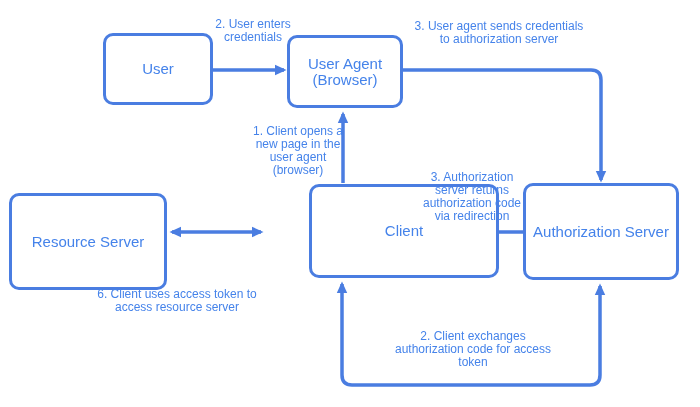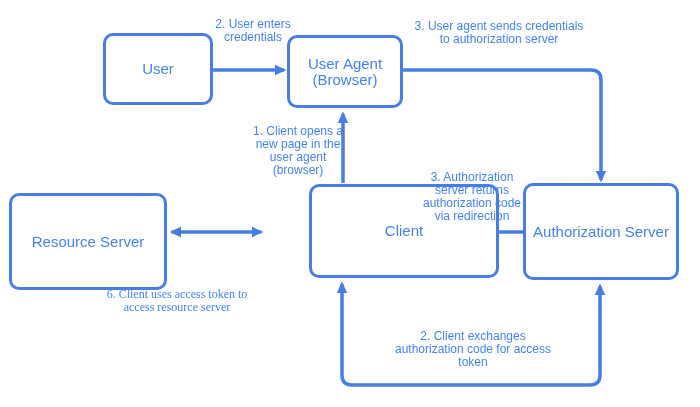--- a/index.html
+++ b/index.html
@@ -53,21 +53,21 @@
     font-size: 12px;
     line-height: 13px;
     text-align: center;
     white-space: pre-line;
   }
   .lbl-step1 { left: 243px; top: 125px; width: 110px; }
   .lbl-step2 { left: 198px; top: 18px;  width: 110px; }
   .lbl-step3 { left: 409px; top: 20px;  width: 180px; }
   .lbl-step4 { left: 417px; top: 171px; width: 110px; }
   .lbl-step5 { left: 373px; top: 330px; width: 200px; }
-  .lbl-step6 { left: 77px;  top: 288px; width: 200px; font-family: Liberation Serif, serif; }
+  .lbl-step6 { left: 77px;  top: 288px; width: 200px; }
 </style>
 </head>
 <body>
 
 <div class="canvas">
 
   <svg class="wires" viewBox="0 0 700 407" xmlns="http://www.w3.org/2000/svg">
     <defs>
       <marker id="ah" viewBox="0 0 12 12" refX="9" refY="6" markerWidth="12" markerHeight="12" markerUnits="userSpaceOnUse" orient="auto-start-reverse">
         <path d="M0,0.8 L11.5,6 L0,11.2 Z"></path>

